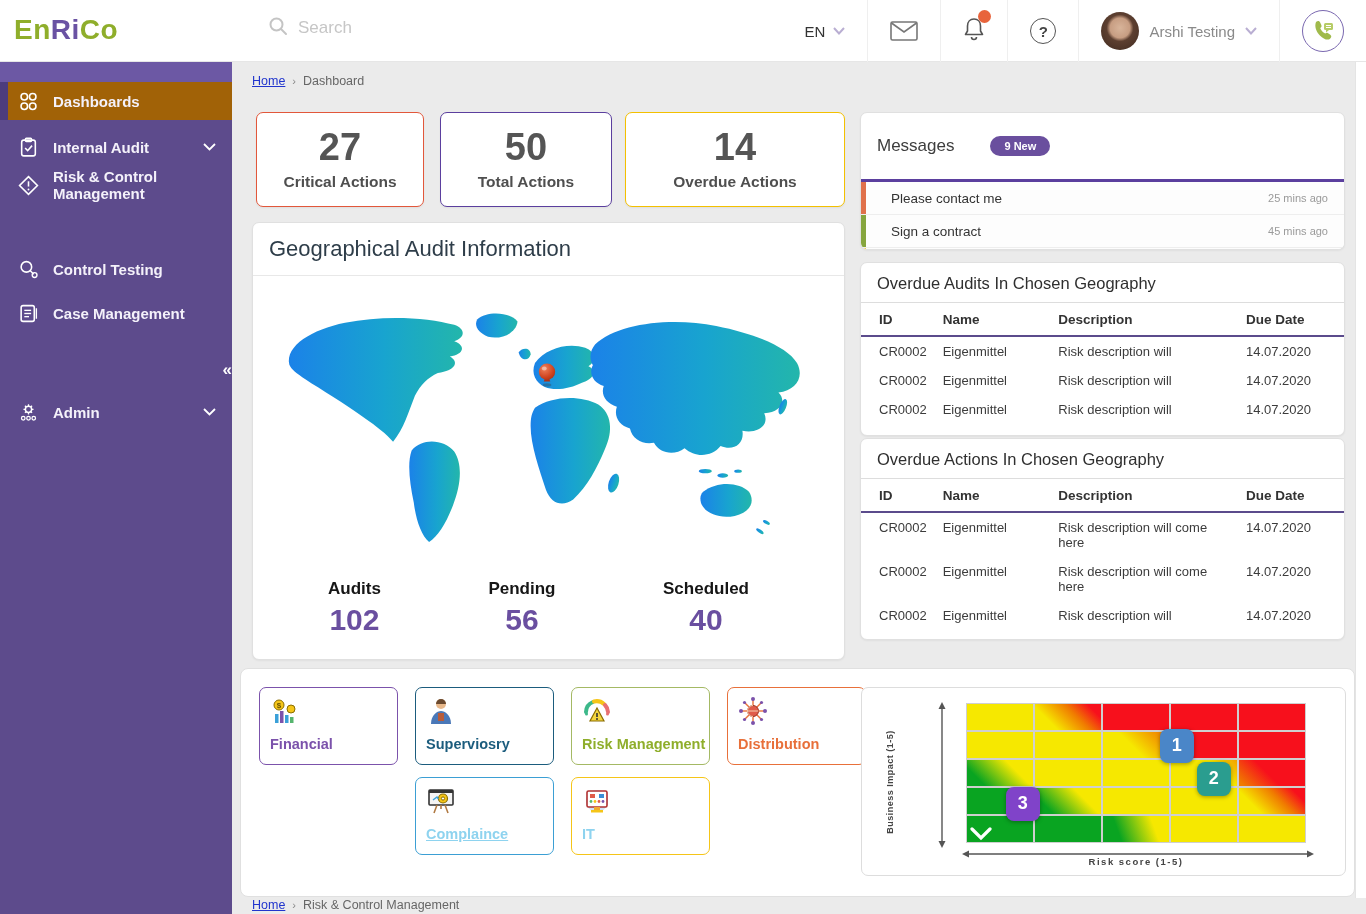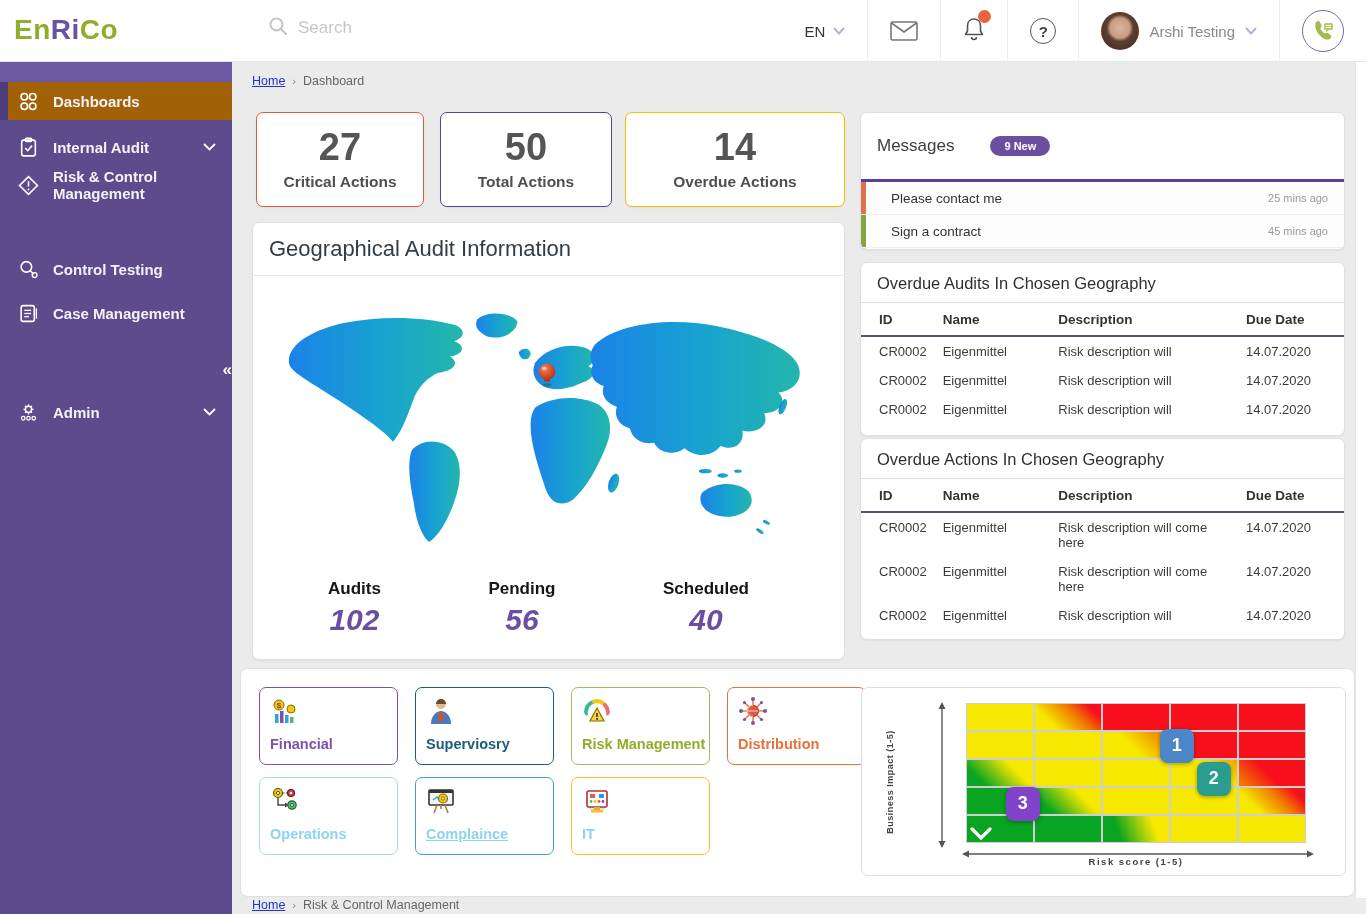--- a/index.html
+++ b/index.html
@@ -50,21 +50,21 @@
   .stat-card { border-width:1.5px; text-align:center; padding-top:14px; }
   .stat-num { font-size:38px; font-weight:bold; color:#555; line-height:1.1; }
   .stat-lbl { font-size:15.5px; font-weight:bold; color:#4f4f4f; margin-top:4px; }
 
   
   .geo-title { padding:13px 16px; font-size:22px; color:#2e3d49; border-bottom:1px solid #e8e8e8; }
   .geo-map { position:absolute; left:20px; top:68px; }
   .geo-stats { position:absolute; left:0; right:0; bottom:22px; display:flex; padding:0 95px 0 75px; justify-content:space-between; }
   .geo-stat { text-align:center; }
   .geo-stat .l { font-size:17px; font-weight:bold; color:#161616; }
-  .geo-stat .v { font-size:30px; font-weight:bold; color:#6a4fa0; margin-top:4px;font-style:italic; }
+  .geo-stat .v { font-size:30px; font-weight:bold; color:#6a4fa0; margin-top:4px; }
 
   
   .msg-head { display:flex; align-items:flex-end; gap:36px; padding:23px 16px; border-bottom:3px solid #5b3f9e; }
   .msg-title { font-size:17px; color:#3d3d3d; }
   .msg-badge { background:#6a4f9e; color:#fff; font-size:11px; font-weight:bold; padding:4px 14px; border-radius:12px; }
   .msg-row { position:relative; height:33px; display:flex; align-items:center; border-bottom:1px solid #eee; padding:0 16px 0 30px; cursor:pointer; background:#fdfdfd; }
   .msg-bar { position:absolute; left:0; top:0; bottom:0; width:5px; }
   .msg-text { flex:1; font-size:13.5px; color:#333; }
   .msg-time { font-size:11px; color:#9a9a9a; }
 
@@ -457,34 +457,20 @@
             <circle cx="23.5" cy="23.5" r="1.6"></circle>
             <circle cx="6.5" cy="23.5" r="1.6"></circle>
             <circle cx="6.5" cy="6.5" r="1.6"></circle>
           </g>
           <circle cx="15" cy="15" r="5.5" fill="#e05c4a" stroke="#9c3020" stroke-width="1"></circle>
           <path d="M15,9.5 a5.5,5.5 0 0 0 0,11 M9.5,15 L20.5,15" stroke="#f5d0b0" stroke-width="1" fill="none"></path>
         </svg>
       <div class="cat-lbl" style="color: rgb(232, 112, 58);">Distribution</div>
     </div>
 
-    <div class="cat-card" style="left: 18px; top: 108px; border-color: rgb(159, 220, 245);">
-      <svg class="cat-icon" viewBox="0 0 30 30">
-          <circle cx="8" cy="7" r="4.5" fill="#f5c518" stroke="#6b5500" stroke-width="1.2"></circle>
-          <circle cx="8" cy="7" r="1.6" fill="#fff" stroke="#6b5500"></circle>
-          <circle cx="21" cy="7" r="3.5" fill="#c04040" stroke="#701c1c" stroke-width="1.2"></circle>
-          <circle cx="21" cy="7" r="1.3" fill="#fff"></circle>
-          <line x1="12.5" y1="7" x2="17.5" y2="7" stroke="#444" stroke-width="1.2" stroke-dasharray="2,1.5"></line>
-          <path d="M8,12 L8,19 L15,19" fill="none" stroke="#444" stroke-width="1.4"></path>
-          <path d="M15,16.5 L19,19 L15,21.5 Z" fill="#444"></path>
-          <circle cx="22" cy="19" r="4.2" fill="#56b56e" stroke="#1f6b34" stroke-width="1.2"></circle>
-          <circle cx="22" cy="19" r="1.5" fill="#fff" stroke="#1f6b34"></circle>
-        </svg>
-      <div class="cat-lbl" style="color: rgb(142, 211, 239);">Operations</div>
-    </div>
 
     <div class="cat-card" style="left: 174px; top: 108px; border-color: rgb(59, 159, 212);">
       <svg class="cat-icon" viewBox="0 0 30 30">
           <rect x="3" y="4" width="24" height="15" rx="1" fill="#f4f4f4" stroke="#333" stroke-width="1.6"></rect>
           <rect x="3" y="4" width="24" height="3" fill="#333"></rect>
           <circle cx="17" cy="12.5" r="4.5" fill="#f5c518" stroke="#8a6d00" stroke-width="1.2"></circle>
           <circle cx="17" cy="12.5" r="1.6" fill="#fff" stroke="#8a6d00"></circle>
           <path d="M7,14 L11,11 L12.5,13" fill="none" stroke="#3aa0d8" stroke-width="1.4"></path>
           <line x1="11" y1="19" x2="8" y2="27" stroke="#b07840" stroke-width="1.6"></line>
           <line x1="19" y1="19" x2="22" y2="27" stroke="#b07840" stroke-width="1.6"></line>

